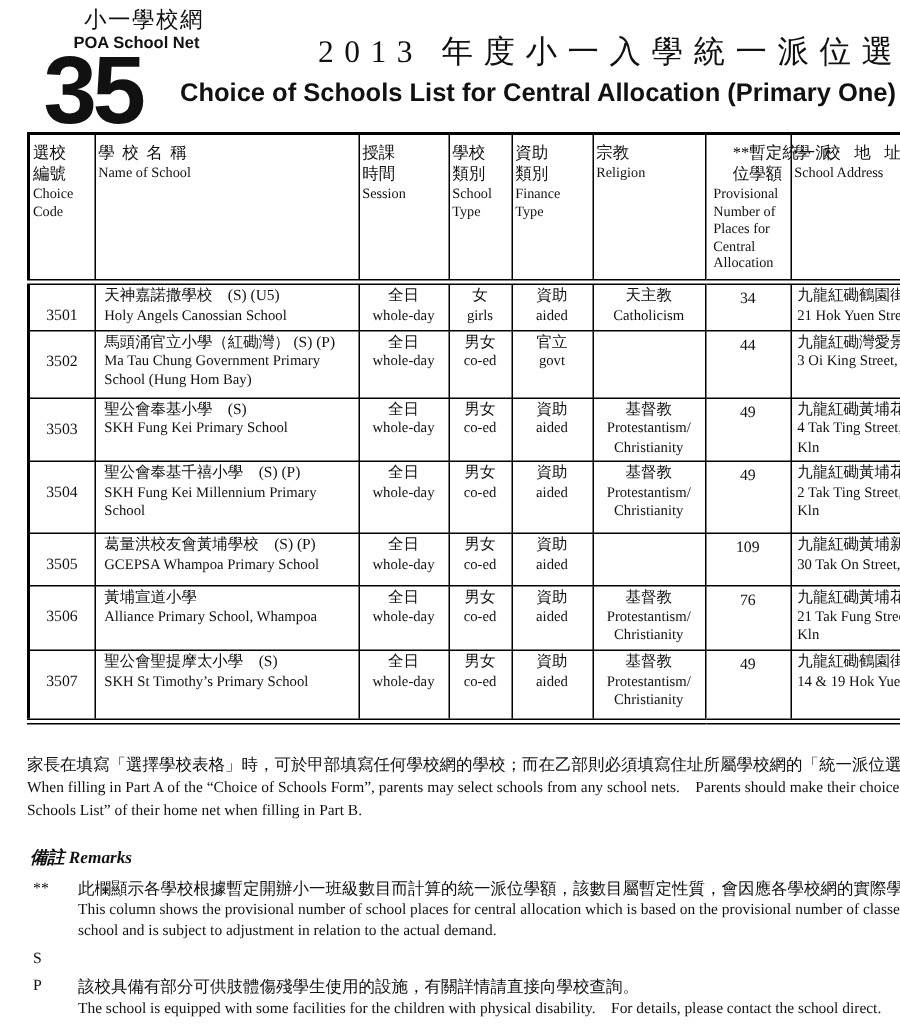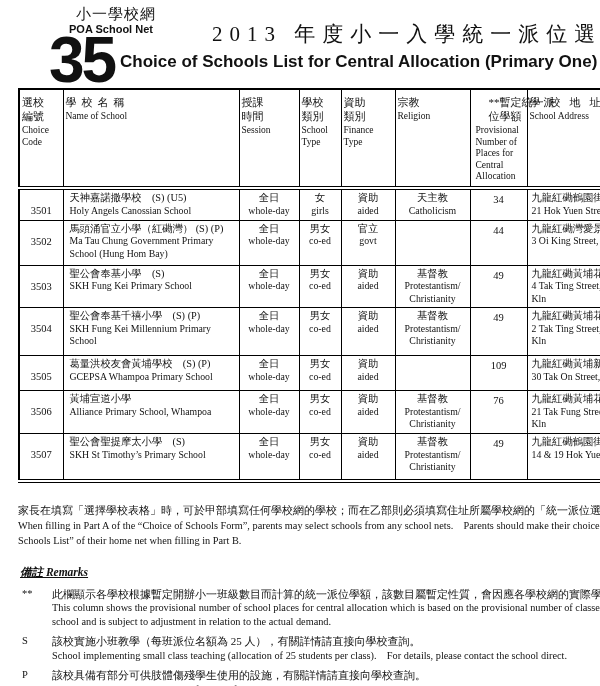--- a/index.html
+++ b/index.html
@@ -5,21 +5,21 @@
   html,body{margin:0;padding:0;}
   body{
     width:600px;height:686px;overflow:hidden;position:relative;
     background:#fff;color:#111;
     font-family:"Liberation Serif","DejaVu Serif",serif;
   }
   .sans{font-family:"Liberation Sans","DejaVu Sans",sans-serif;}
 
   
   .page-header{position:relative;height:88px;}
-  .net-badge{position:absolute;left:28px;top:6px;width:112px;margin-left:20px;}
+  .net-badge{position:absolute;left:28px;top:6px;width:112px;}
   .net-zh{font-size:15px;letter-spacing:1px;margin-left:28px;line-height:17px;}
   .net-en{font-size:11px;font-weight:bold;line-height:12px;margin-left:1px;padding-left:20px;}
   .net-num{font-size:64px;font-weight:bold;line-height:0.8;margin-left:1px;letter-spacing:-3px;}
   .title-zh{position:absolute;left:212px;top:20px;font-size:21px;letter-spacing:7px;white-space:pre;}
   .title-en{position:absolute;left:120px;top:52px;font-size:17px;font-weight:bold;white-space:pre;}
 
   
   table{border-collapse:collapse;table-layout:fixed;margin-left:18px;width:620px;border:2px solid #000;}
   th,td{border:1px solid #000;vertical-align:top;padding:2px;}
   thead th{height:89px;border-bottom:4px double #000;font-weight:normal;text-align:left;padding-top:5px;}
@@ -44,21 +44,21 @@
   .zh-line{font-size:10.3px;}
   td.c-places{font-size:10.5px;padding-top:4px;}
   td.c-addr{text-align:left;padding-left:4px;overflow:visible;}
   .line{white-space:pre;}
 
   
   .notes{margin:20px 0 0 18px;}
   .notes .line{font-size:10.3px;line-height:15px;}
   .notes .zh{font-size:11px;}
   .remarks{margin:14px 0 0 20px;}
-  .remarks-title{display:inline-block;font-size:11.5px;font-weight:bold;font-style:italic;text-decoration:underline;margin:0 0 8px 0;}
+  .remarks-title{display:inline-block;font-size:11.5px;font-weight:bold;font-style:italic;margin:0 0 8px 0;}
   .ritem{display:flex;margin-bottom:7px;}
   .rsym{width:30px;flex:none;font-size:10.5px;padding-left:2px;}
   .rtext .line{font-size:10.3px;line-height:13.5px;}
   .rtext .zh{font-size:11px;}
 </style>
 </head>
 <body>
 
 <div class="page-header">
   <div class="net-badge">
@@ -352,25 +352,20 @@
         <div class="rsym">**</div>
         <div class="rtext">
           <div class="line zh">此欄顯示各學校根據暫定開辦小一班級數目而計算的統一派位學額，該數目屬暫定性質，會因應各學校網的實際學位需求</div>
           <div class="line">This column shows the provisional number of school places for central allocation which is based on the provisional number of classes in the</div>
           <div class="line">school and is subject to adjustment in relation to the actual demand.</div>
         </div>
       </div>
 
       <div class="ritem">
         <div class="rsym">S</div>
-        <div class="rtext">
-          <div class="line zh">該校實施小班教學（每班派位名額為 25 人），有關詳情請直接向學校查詢。</div>
-          <div class="line">School implementing small class teaching (allocation of 25 students per class).    For details, please contact the school direct.</div>
-          <div class="line"></div>
-        </div>
       </div>
 
       <div class="ritem">
         <div class="rsym">P</div>
         <div class="rtext">
           <div class="line zh">該校具備有部分可供肢體傷殘學生使用的設施，有關詳情請直接向學校查詢。</div>
           <div class="line">The school is equipped with some facilities for the children with physical disability.    For details, please contact the school direct.</div>
           <div class="line"></div>
         </div>
       </div>

